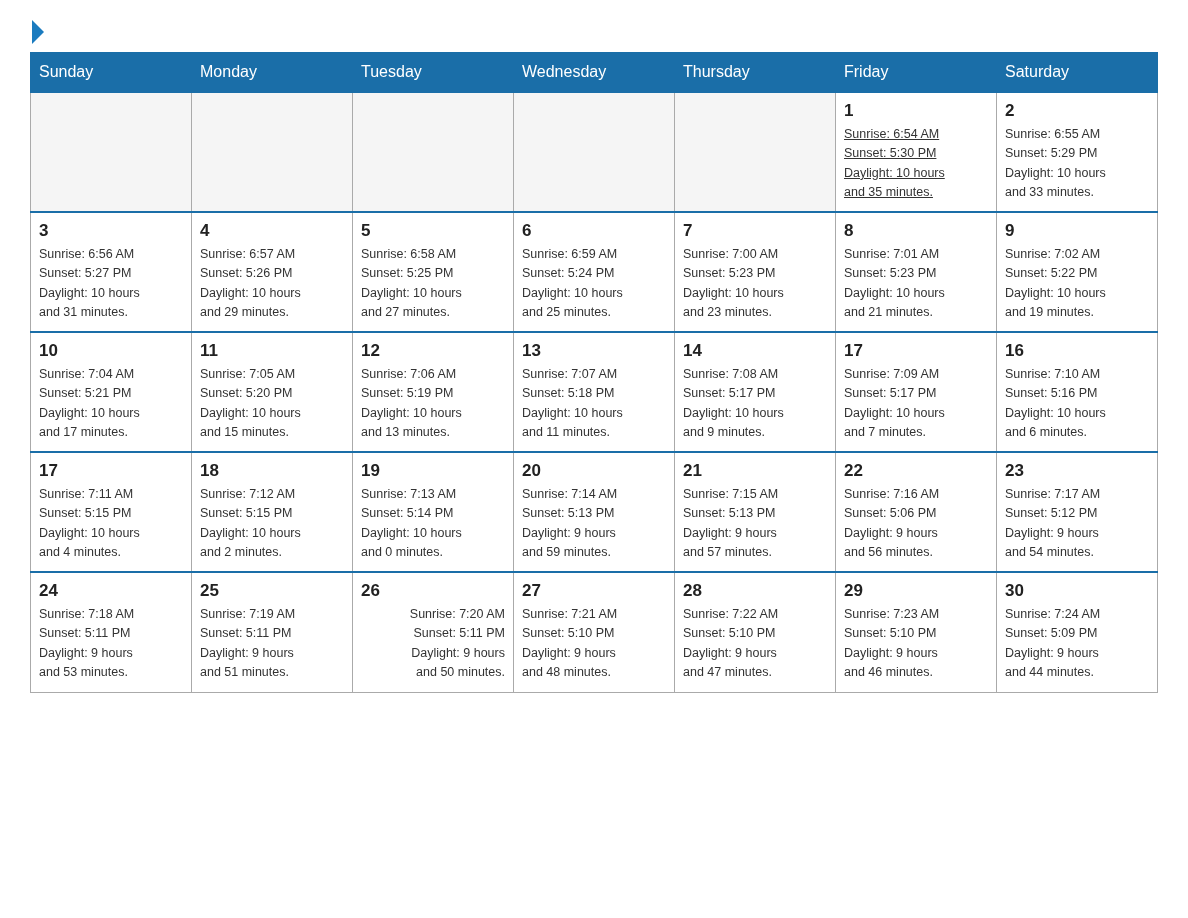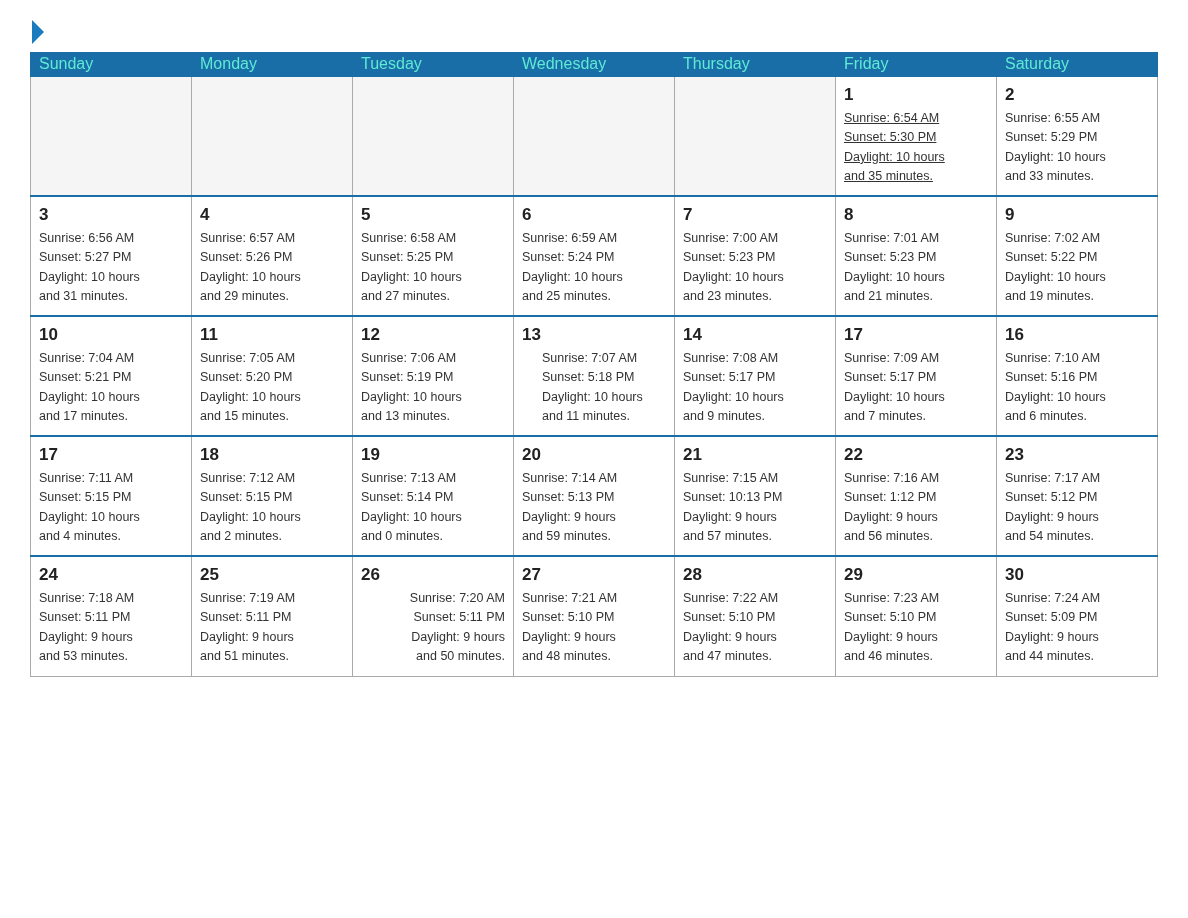--- a/index.html
+++ b/index.html
@@ -65,22 +65,22 @@
       color: #555;
       margin-top: 4px;
     }
     .calendar {
       width: 100%;
       border-collapse: collapse;
       margin-top: 10px;
     }
     .calendar th {
       background-color: #1a6ea8;
-      color: #5eead4;
-      padding: 2px 8px;
+      color: #ffffff;
+      padding: 10px 8px;
       font-size: 16px;
       font-weight: normal;
       text-align: left;
       border: 1px solid #1a6ea8;
     }
     .calendar td {
       vertical-align: top;
       padding: 8px;
       border: 1px solid #aaa;
       width: calc(100% / 7);
@@ -228,21 +228,21 @@
         </td>
         <td>
           <div class="day-number">12</div>
           <div class="day-info" style="white-space: pre-line;">Sunrise: 7:06 AM
 Sunset: 5:19 PM
 Daylight: 10 hours
 and 13 minutes.</div>
         </td>
         <td>
           <div class="day-number">13</div>
-          <div class="day-info" style="white-space: pre-line; margin-left: 20px;">Sunrise: 7:07 AM
+          <div class="day-info" style="white-space: pre-line;">Sunrise: 7:07 AM
 Sunset: 5:18 PM
 Daylight: 10 hours
 and 11 minutes.</div>
         </td>
         <td>
           <div class="day-number">14</div>
           <div class="day-info" style="white-space: pre-line;">Sunrise: 7:08 AM
 Sunset: 5:17 PM
 Daylight: 10 hours
 and 9 minutes.</div>
@@ -287,28 +287,28 @@
         <td>
           <div class="day-number">20</div>
           <div class="day-info" style="white-space: pre-line;">Sunrise: 7:14 AM
 Sunset: 5:13 PM
 Daylight: 9 hours
 and 59 minutes.</div>
         </td>
         <td>
           <div class="day-number">21</div>
           <div class="day-info" style="white-space: pre-line;">Sunrise: 7:15 AM
-Sunset: 10:13 PM
+Sunset: 5:13 PM
 Daylight: 9 hours
 and 57 minutes.</div>
         </td>
         <td>
           <div class="day-number">22</div>
           <div class="day-info" style="white-space: pre-line;">Sunrise: 7:16 AM
-Sunset: 1:12 PM
+Sunset: 5:06 PM
 Daylight: 9 hours
 and 56 minutes.</div>
         </td>
         <td>
           <div class="day-number">23</div>
           <div class="day-info" style="white-space: pre-line;">Sunrise: 7:17 AM
 Sunset: 5:12 PM
 Daylight: 9 hours
 and 54 minutes.</div>
         </td>

